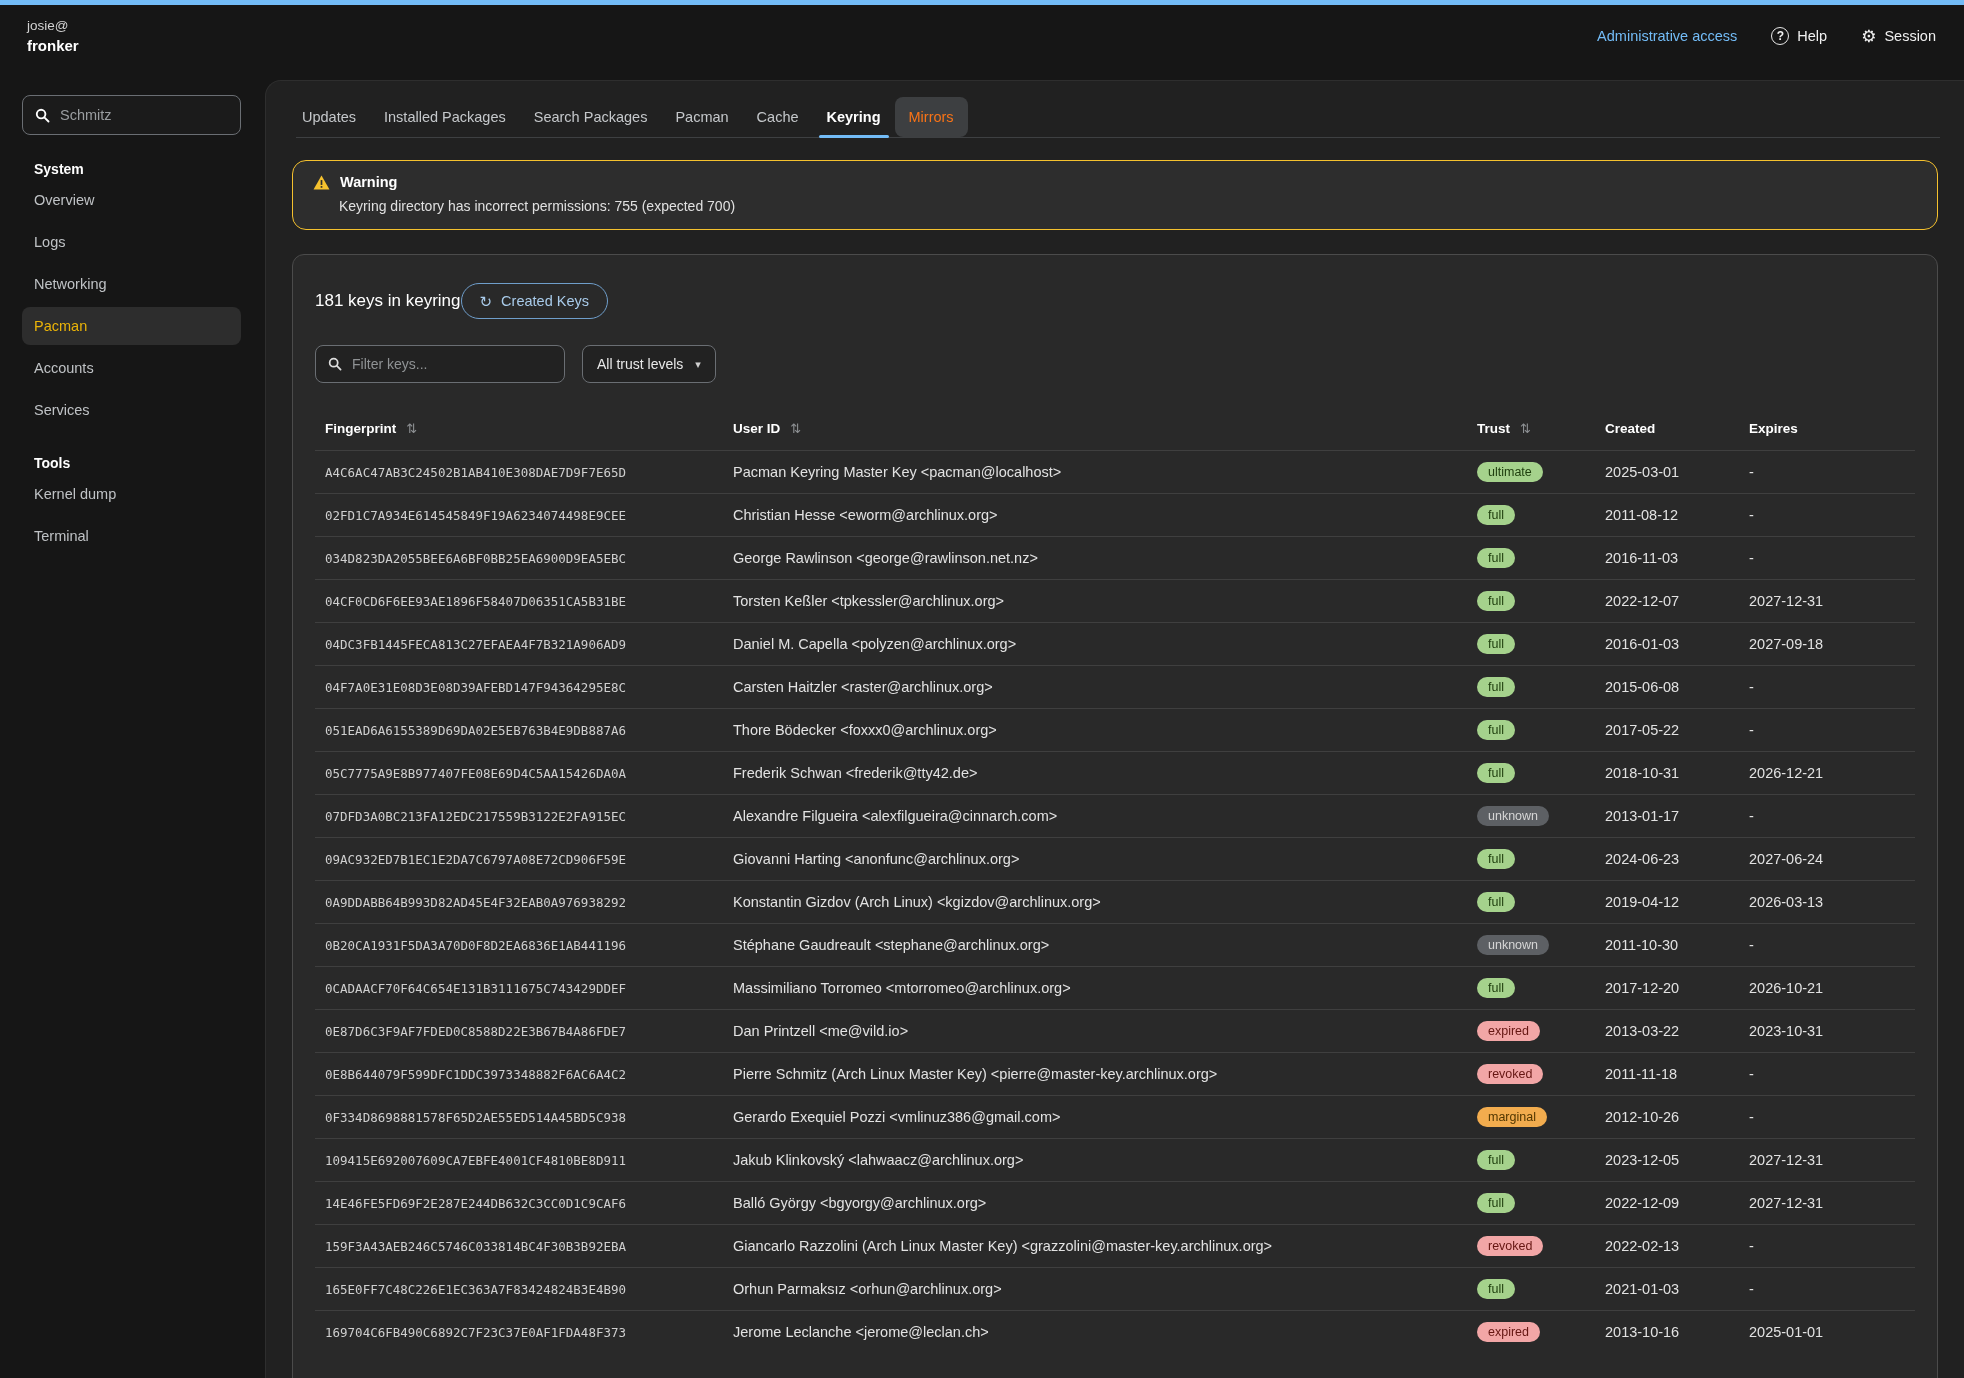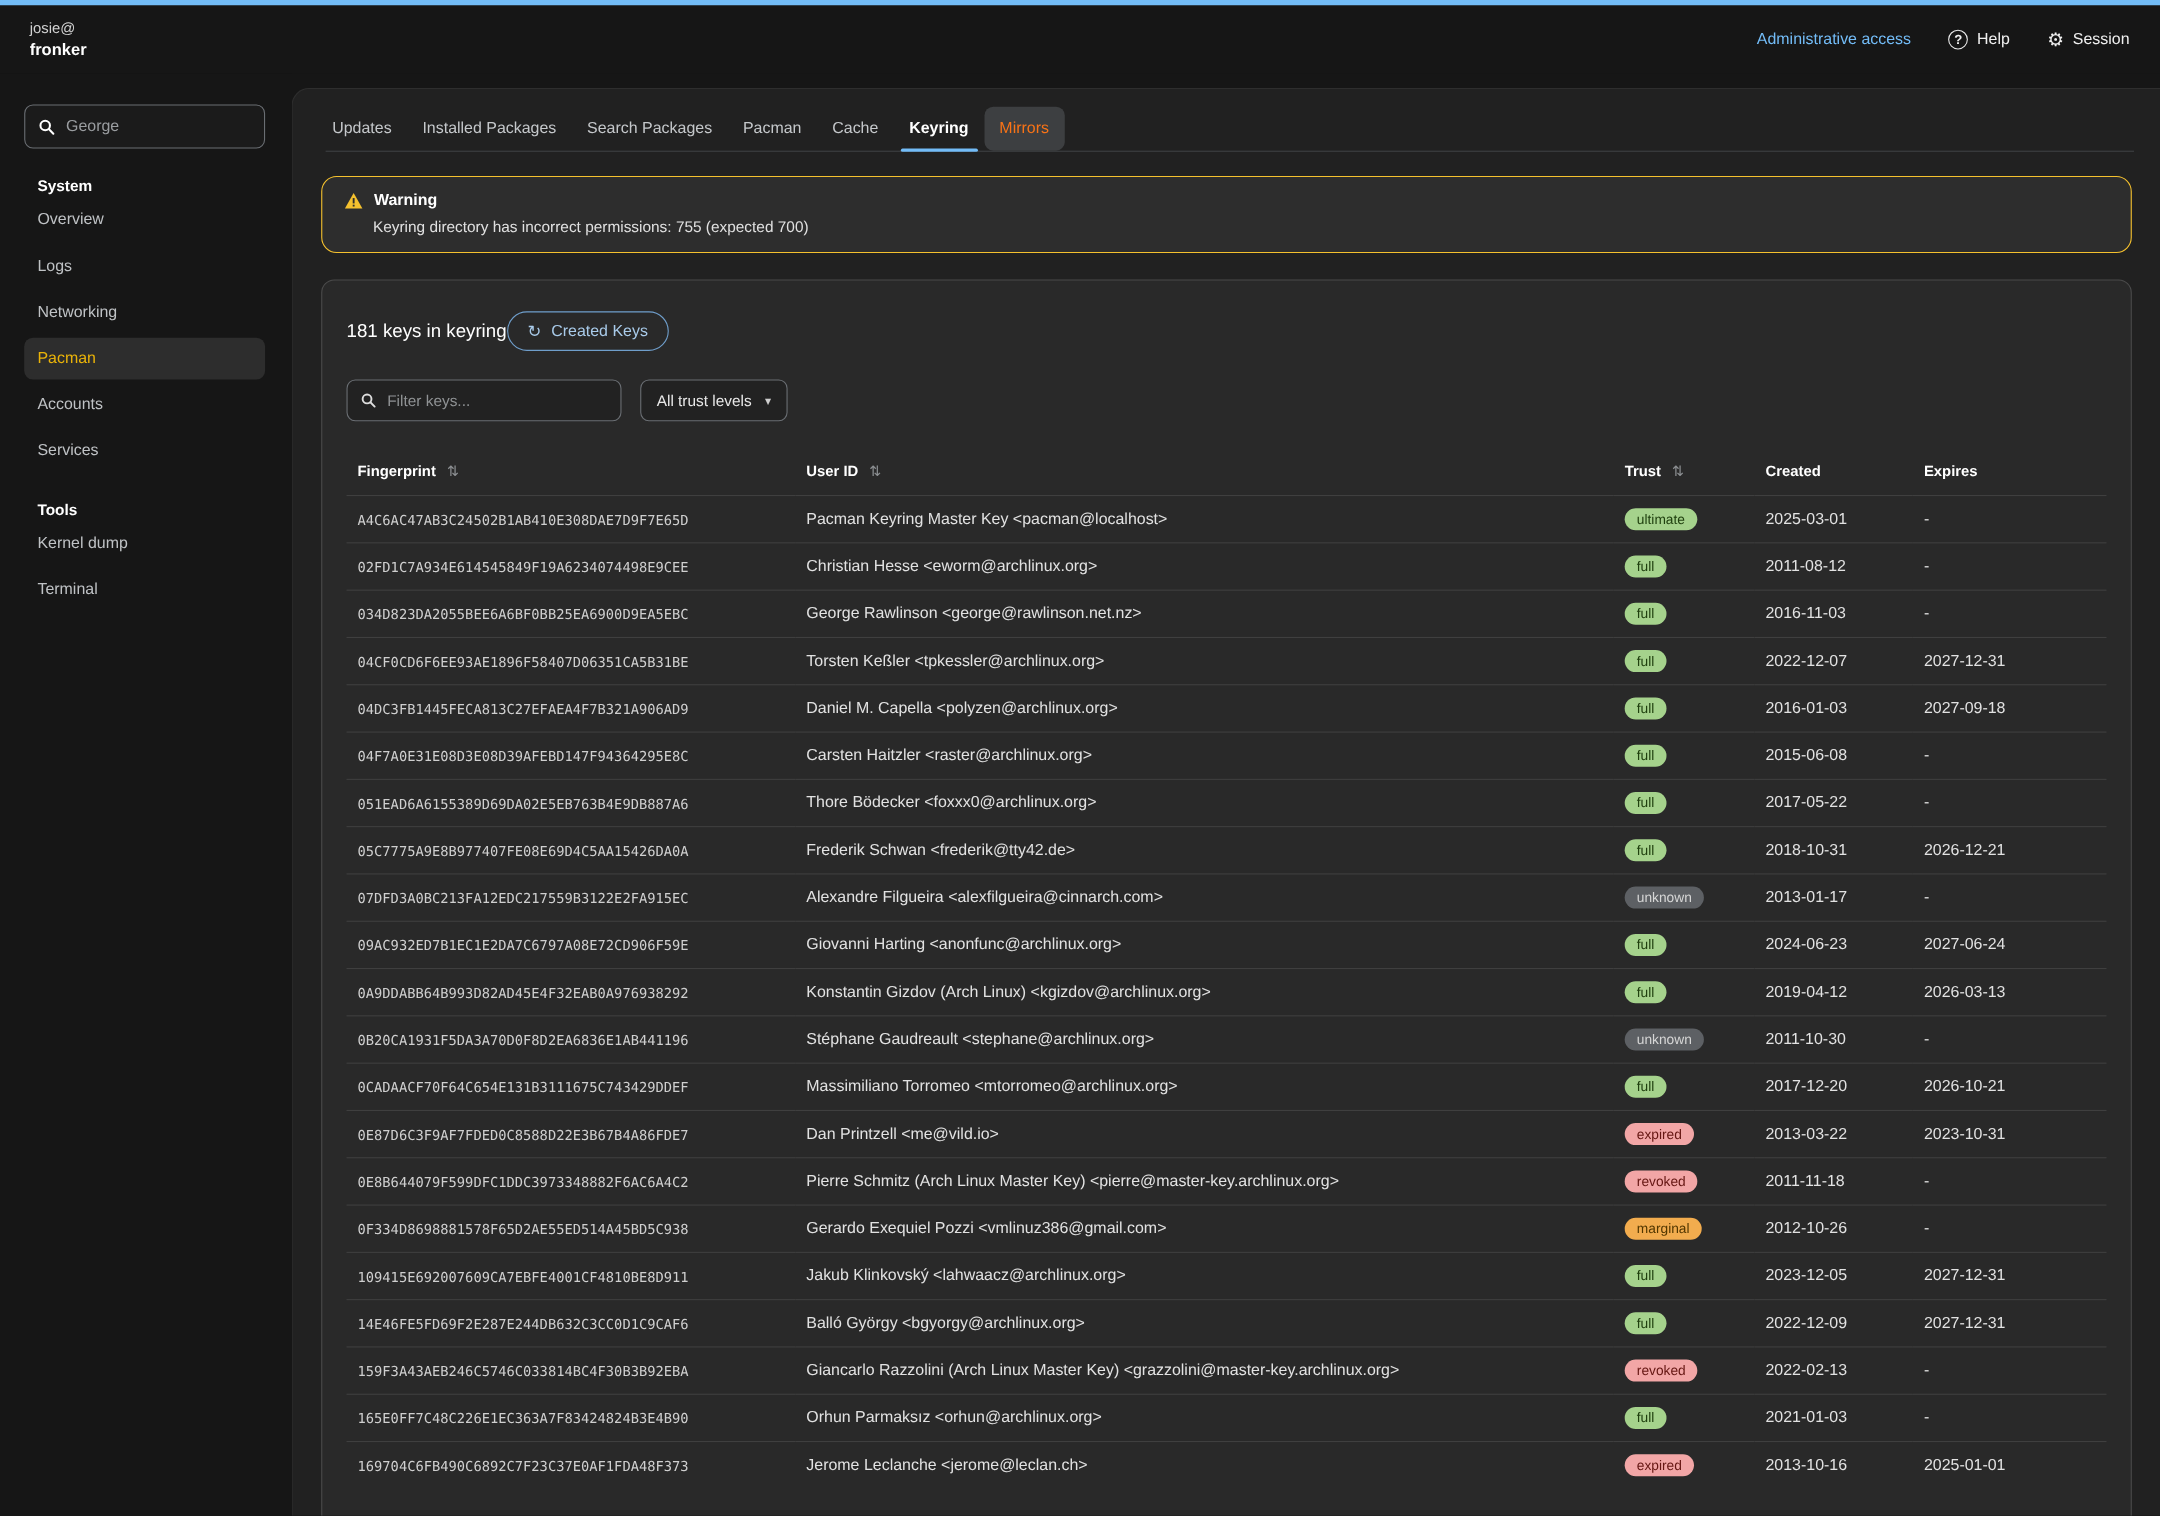--- a/index.html
+++ b/index.html
@@ -93,21 +93,21 @@
   </div>
 </div>
 
 <div class="app">
   <div class="sidebar">
     <div class="search-box">
       <svg class="icon-svg" width="15" height="15" viewBox="0 0 16 16">
         <circle cx="6.5" cy="6.5" r="4.6" fill="none" stroke="#ffffff" stroke-width="2"></circle>
         <line x1="10.2" y1="10.2" x2="14.4" y2="14.4" stroke="#ffffff" stroke-width="2" stroke-linecap="round"></line>
       </svg>
-      <span class="ph">George</span>
+      <span class="ph">Schmitz</span>
     </div>
     <nav>
         <div class="nav-group-label">System</div>
         <div class="nav-item">Overview</div>
         <div class="nav-item">Logs</div>
         <div class="nav-item">Networking</div>
         <div class="nav-item active">Pacman</div>
         <div class="nav-item">Accounts</div>
         <div class="nav-item">Services</div>
         <div class="nav-group-label">Tools</div>

